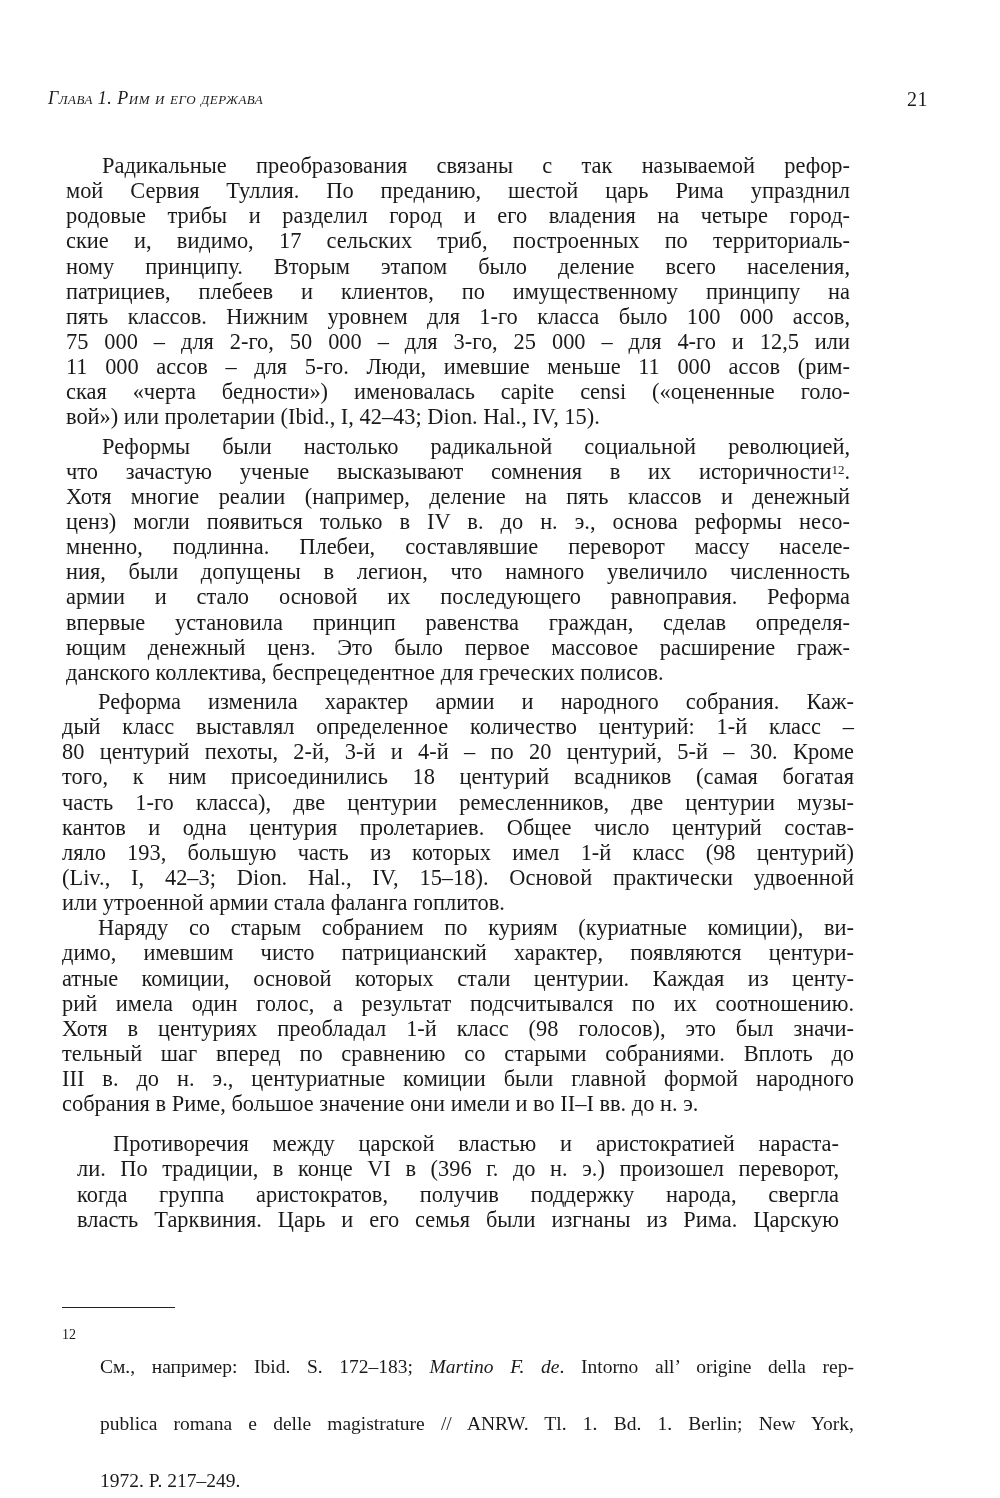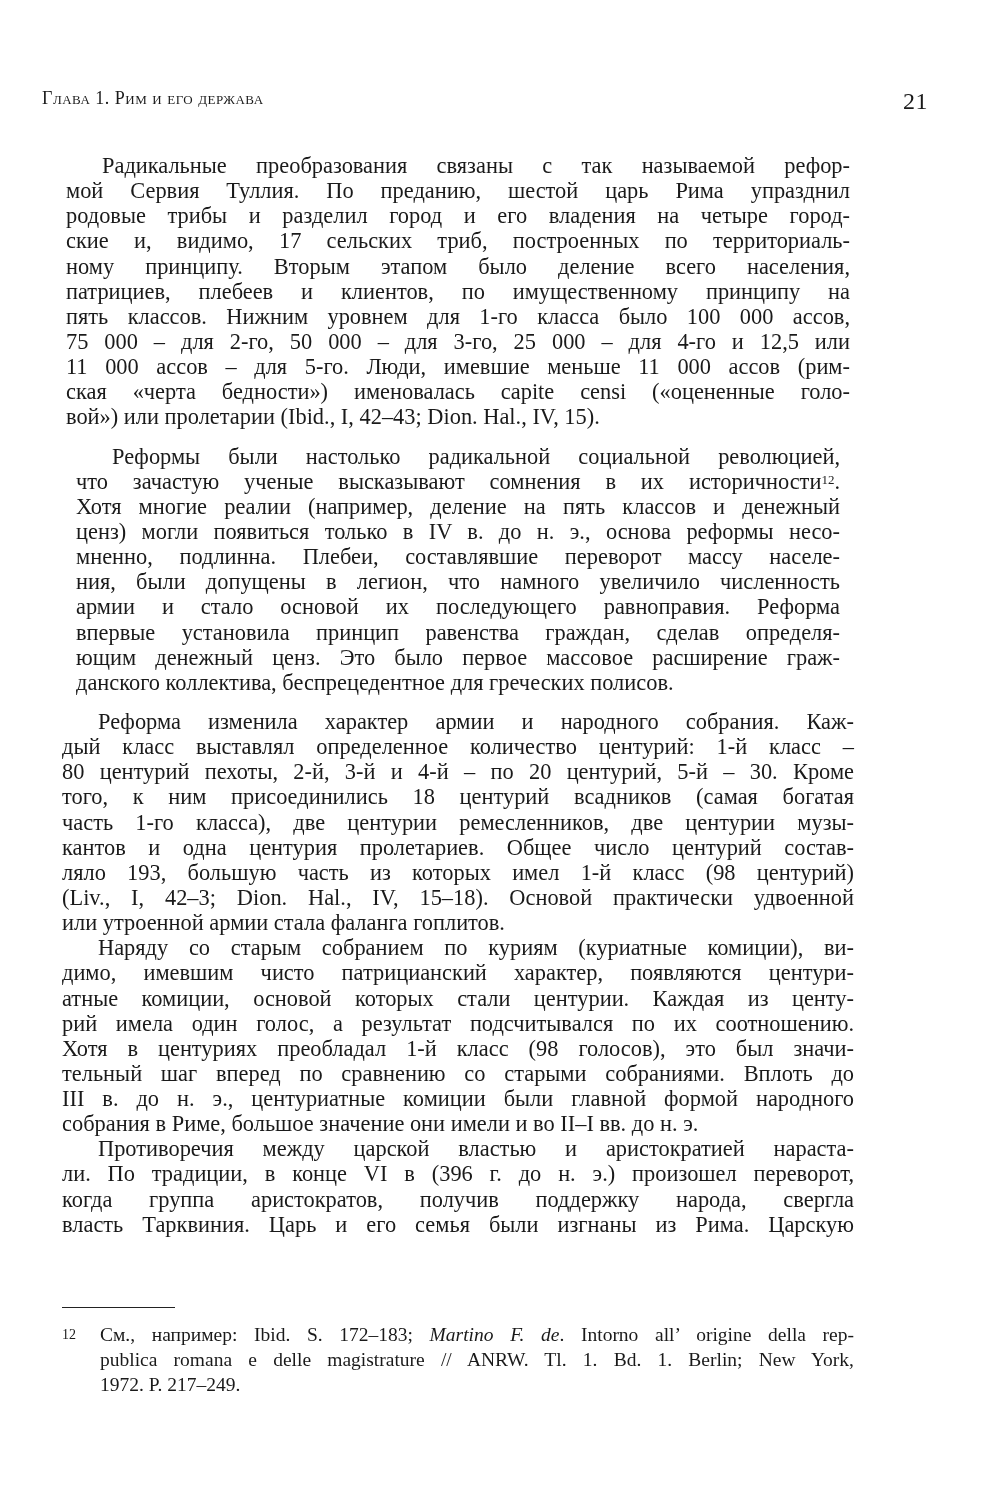--- a/index.html
+++ b/index.html
@@ -5,22 +5,22 @@
   html, body { margin: 0; padding: 0; background: #ffffff; }
   body {
     width: 1000px; height: 1498px; position: relative; overflow: hidden;
     font-family: "Liberation Serif", "DejaVu Serif", serif;
     color: #1a1a1a;
   }
   .running-head {
     position: absolute; left: 32px; top: 88px; width: 896px;
     height: 26px; font-size: 18px; letter-spacing: 0.5px;
   }
-  .running-head .title { position: absolute; left: 10px; top: 0; font-variant: small-caps; }
-  .running-head .pageno { position: absolute; right: 0; top: 0; font-size: 24px; }
+  .running-head .title { position: absolute; left: 16px; top: 0; font-variant: small-caps; font-style: italic; }
+  .running-head .pageno { position: absolute; right: 0; top: 0; font-size: 20px; }
   .body-text {
     position: absolute; left: 62px; top: 149px; width: 792px;
     font-size: 22.4px; line-height: 25.15px;
   }
   .line {
     display: block; height: 25.15px; white-space: nowrap;
     text-align: justify; text-align-last: justify;
   }
   .line.last { text-align-last: left; }
   .line.indent { padding-left: 36px; }
@@ -28,21 +28,21 @@
   .rule {
     position: absolute; left: 62px; top: 1307px; width: 113px; height: 0;
     border-top: 1.5px solid #222;
   }
   .footnote {
     position: absolute; left: 62px; top: 1322px; width: 792px;
     font-size: 19.5px; line-height: 25px;
   }
   .footnote .num { position: absolute; left: 0; top: 0; font-size: 14px; }
   .footnote .fn-body { margin-left: 38px; }
-  .footnote .line { height: 25px; }
+  .footnote .line { height: 25px; margin-top: 32px; }
   .footnote i { font-style: italic; }
 </style>
 </head>
 <body>
 
 <header class="running-head">
   <span class="title">Глава 1. Рим и его держава</span>
   <span class="pageno">21</span>
 </header>
 
@@ -55,21 +55,21 @@
     <span class="line">ские и, видимо, 17 сельских триб, построенных по территориаль-</span>
     <span class="line">ному принципу. Вторым этапом было деление всего населения,</span>
     <span class="line">патрициев, плебеев и клиентов, по имущественному принципу на</span>
     <span class="line">пять классов. Нижним уровнем для 1-го класса было 100 000 ассов,</span>
     <span class="line">75 000 – для 2-го, 50 000 – для 3-го, 25 000 – для 4-го и 12,5 или</span>
     <span class="line">11 000 ассов – для 5-го. Люди, имевшие меньше 11 000 ассов (рим-</span>
     <span class="line">ская «черта бедности») именовалась capite censi («оцененные голо-</span>
     <span class="line last">вой») или пролетарии (Ibid., I, 42–43; Dion. Hal., IV, 15).</span>
   </p>
 
-  <p style="margin:14px">
+  <p style="margin:4px">
     <span class="line indent">Реформы были настолько радикальной социальной революцией,</span>
     <span class="line"><span>что зачастую ученые высказывают сомнения в их историчности</span><sup class="fn">12</sup>.</span>
     <span class="line">Хотя многие реалии (например, деление на пять классов и денежный</span>
     <span class="line">ценз) могли появиться только в IV в. до н. э., основа реформы несо-</span>
     <span class="line">мненно, подлинна. Плебеи, составлявшие переворот массу населе-</span>
     <span class="line">ния, были допущены в легион, что намного увеличило численность</span>
     <span class="line">армии и стало основой их последующего равноправия. Реформа</span>
     <span class="line">впервые установила принцип равенства граждан, сделав определя-</span>
     <span class="line">ющим денежный ценз. Это было первое массовое расширение граж-</span>
     <span class="line last">данского коллектива, беспрецедентное для греческих полисов.</span>
@@ -91,21 +91,21 @@
     <span class="line indent">Наряду со старым собранием по куриям (куриатные комиции), ви-</span>
     <span class="line">димо, имевшим чисто патрицианский характер, появляются центури-</span>
     <span class="line">атные комиции, основой которых стали центурии. Каждая из центу-</span>
     <span class="line">рий имела один голос, а результат подсчитывался по их соотношению.</span>
     <span class="line">Хотя в центуриях преобладал 1-й класс (98 голосов), это был значи-</span>
     <span class="line">тельный шаг вперед по сравнению со старыми собраниями. Вплоть до</span>
     <span class="line">III в. до н. э., центуриатные комиции были главной формой народного</span>
     <span class="line last">собрания в Риме, большое значение они имели и во II–I вв. до н. э.</span>
   </p>
 
-  <p style="margin:0">
+  <p style="margin:15px">
     <span class="line indent">Противоречия между царской властью и аристократией нараста-</span>
     <span class="line">ли. По традиции, в конце VI в (396 г. до н. э.) произошел переворот,</span>
     <span class="line">когда группа аристократов, получив поддержку народа, свергла</span>
     <span class="line">власть Тарквиния. Царь и его семья были изгнаны из Рима. Царскую</span>
   </p>
 </main>
 
 <div class="rule"></div>
 
 <section class="footnote">

